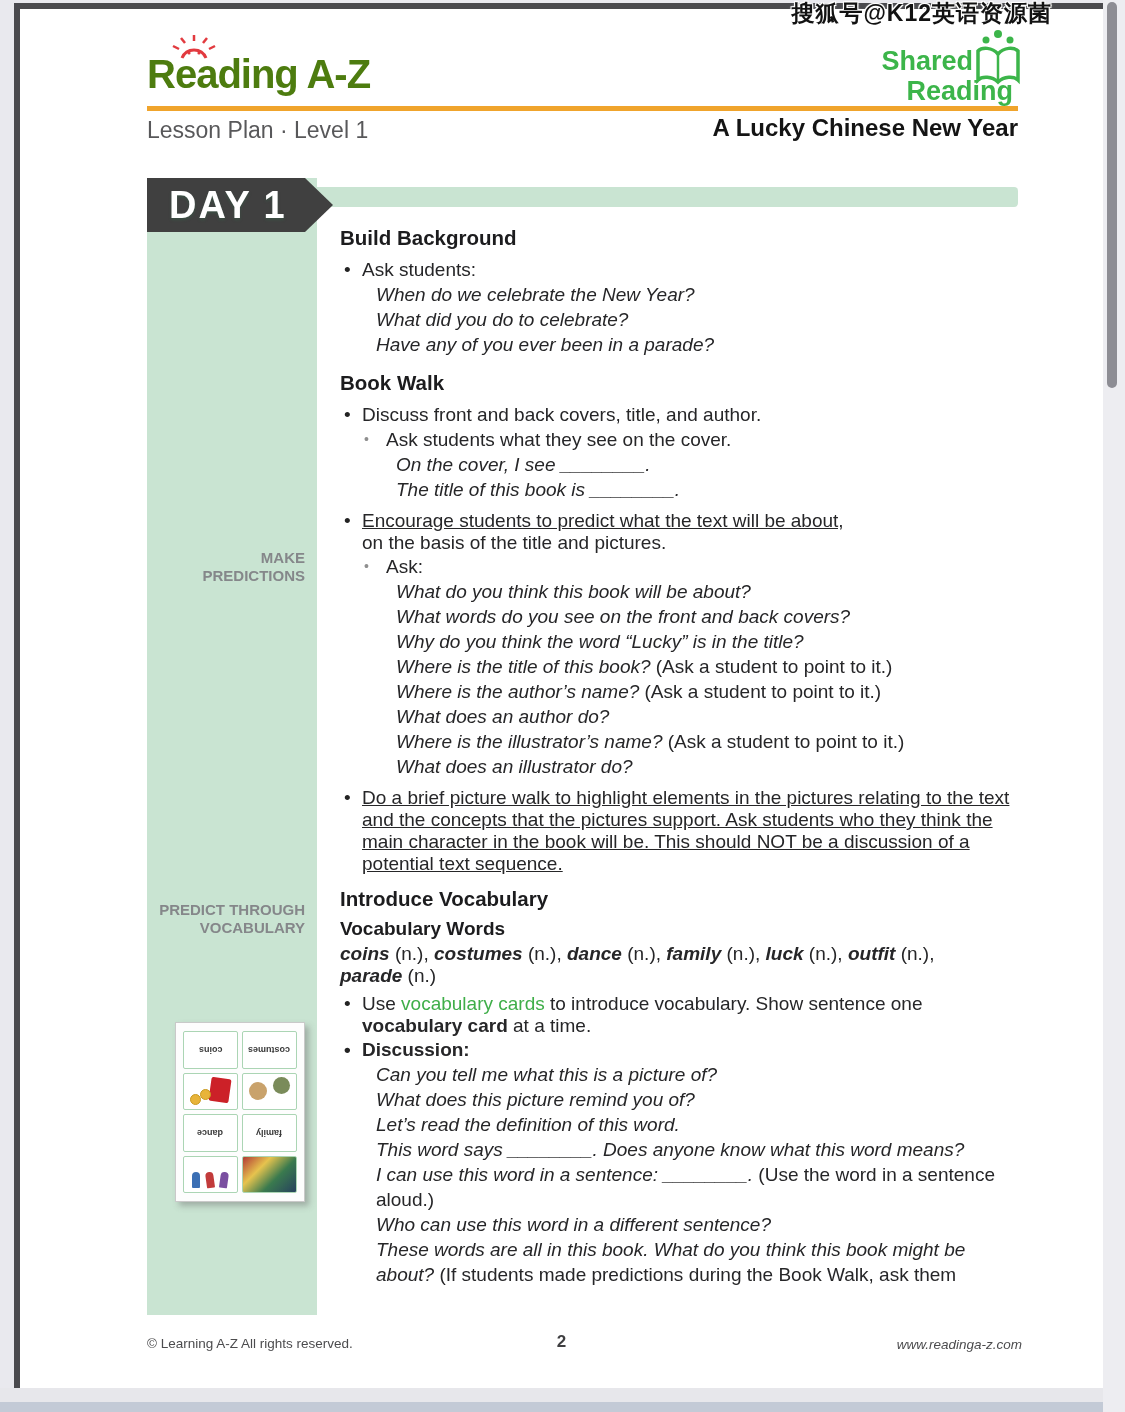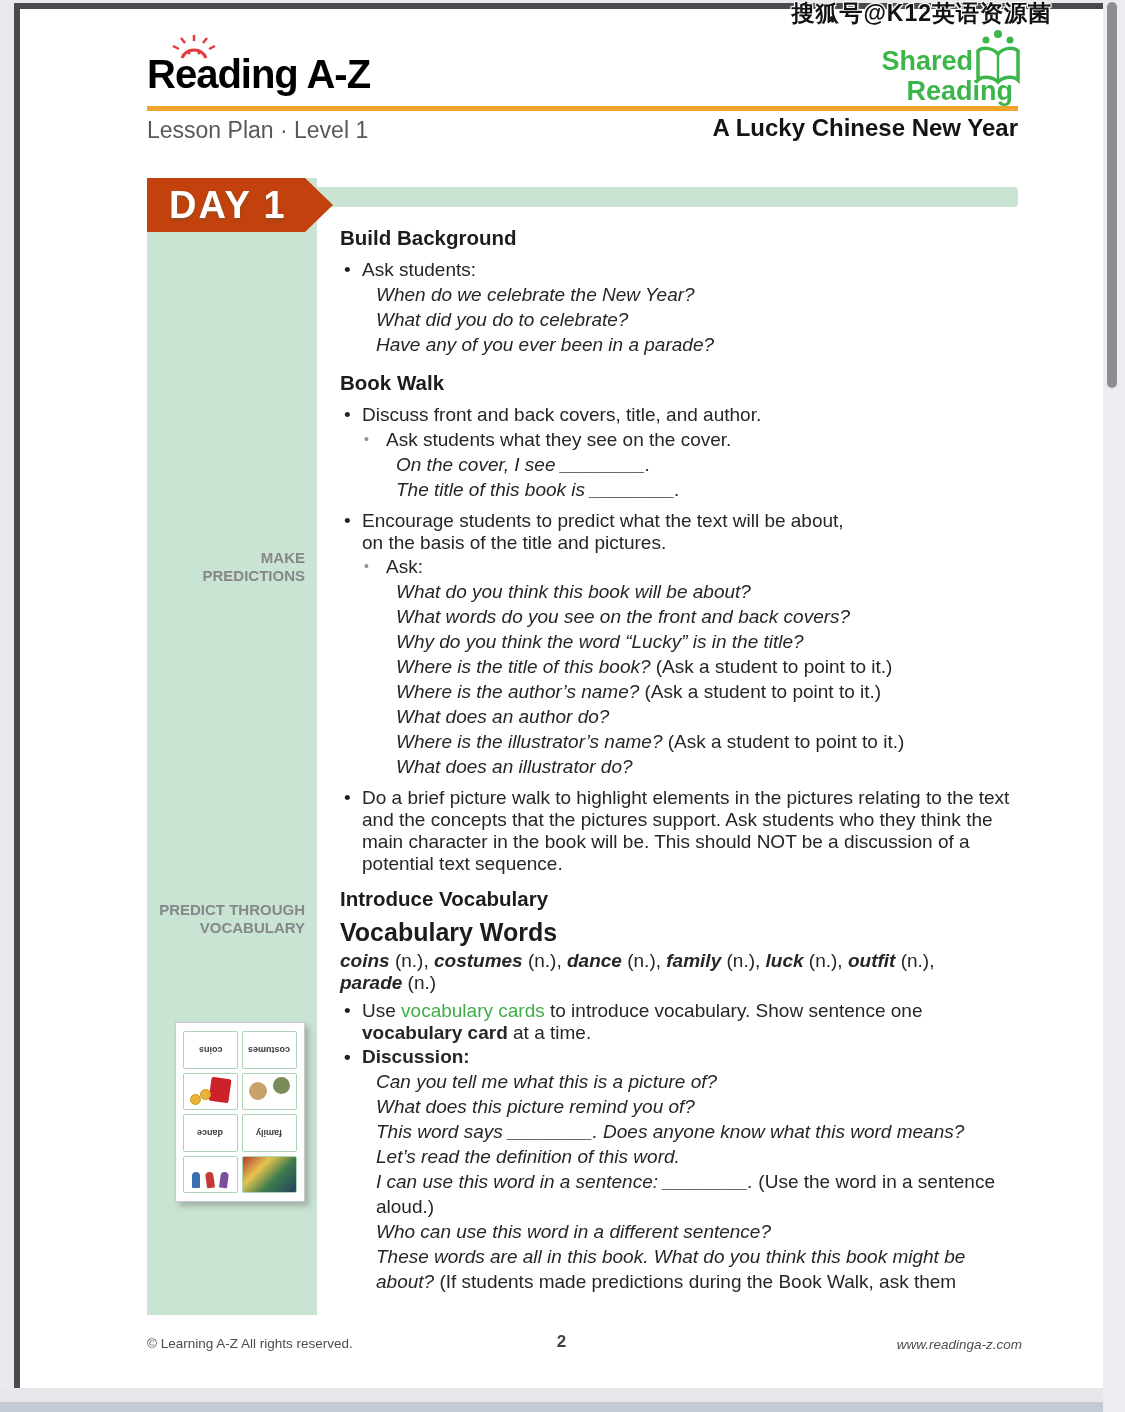--- a/index.html
+++ b/index.html
@@ -18,33 +18,33 @@
   
   .scroll-track{position:absolute;right:0;top:0;width:22px;height:1412px;background:#ededf1;}
   .scroll-thumb{position:absolute;right:8px;top:2px;width:10px;height:386px;background:#8d8d94;border-radius:5px;}
   
   .watermark{
     position:absolute;top:-2px;right:73px;font-size:23px;font-weight:bold;color:#121212;letter-spacing:1px;
     text-shadow:-1px -1px 0 #fff,1px -1px 0 #fff,-1px 1px 0 #fff,1px 1px 0 #fff,0 0 3px #fff;
     z-index:30;
   }
   
-  .logo-raz{position:absolute;left:147px;top:52px;font-size:40px;font-weight:800;letter-spacing:-1px;color:#000000;}
+  .logo-raz{position:absolute;left:147px;top:52px;font-size:40px;font-weight:800;letter-spacing:-1px;color:#4d7c0f;}
   .sun{position:absolute;left:172px;top:34px;}
   .shared1{position:absolute;right:152px;top:46px;font-size:27px;font-weight:800;color:#3cb54a;}
   .shared2{position:absolute;right:112px;top:76px;font-size:27px;font-weight:800;color:#3cb54a;}
   .book-ic{position:absolute;right:103px;top:28px;}
   .rule{position:absolute;left:147px;top:106px;width:871px;height:5px;background:#f0a42c;}
   .lesson{position:absolute;left:147px;top:117px;font-size:23px;color:#58585a;}
   .doc-title{position:absolute;right:107px;top:114px;font-size:24px;font-weight:bold;color:#141414;}
   
   .sidebar{position:absolute;left:147px;top:178px;width:170px;height:1137px;background:#c9e4d2;}
   .band{position:absolute;left:316px;top:187px;width:702px;height:20px;background:#c9e4d2;border-radius:0 4px 4px 0;z-index:1;}
   .day-box{
-    position:absolute;left:147px;top:178px;width:186px;height:54px;background:#c2410c;z-index:2;
+    position:absolute;left:147px;top:178px;width:186px;height:54px;background:#404040;z-index:2;
     clip-path:polygon(0 0,158px 0,186px 27px,158px 54px,0 54px);
     color:#fff;font-size:38px;font-weight:800;letter-spacing:2px;line-height:54px;padding-left:22px;box-sizing:border-box;
     text-shadow:0 2px 3px rgba(50,110,75,0.35);
   }
   .side-label{position:absolute;left:147px;width:158px;text-align:right;font-size:15px;font-weight:bold;color:#85878a;line-height:18px;}
   .lab1{top:549px;}
   .lab2{top:901px;}
   
   .cards{
     position:absolute;left:175px;top:1022px;width:130px;height:180px;background:#fdfdfd;
@@ -62,36 +62,36 @@
   .ph2{position:absolute;right:6px;top:3px;width:17px;height:17px;border-radius:50%;background:#7a8b5a;}
   .fig{position:absolute;bottom:4px;width:8px;height:16px;border-radius:4px 4px 1px 1px;}
   .f1{left:8px;background:#3b6fb4;}
   .f2{left:22px;background:#c23b3b;transform:rotate(-8deg);}
   .f3{left:36px;background:#7a4fa0;transform:rotate(8deg);}
   .pic4{background:linear-gradient(135deg,#b23a35 0%,#e6c34e 32%,#3a7a4e 62%,#27415e 100%);}
   
   .content{position:absolute;left:340px;top:226px;width:678px;font-size:19px;color:#262628;z-index:2;}
   .h2{font-size:20.5px;font-weight:bold;color:#1c1c1e;margin:14px 0 7px;}
   .h2.first{margin-top:0;}
-  .h3{font-size:25px;font-weight:bold;color:#1c1c1e;margin:2px 0 3px;}
+  .h3{font-size:19px;font-weight:bold;color:#1c1c1e;margin:2px 0 3px;}
   .li{position:relative;padding-left:22px;line-height:25px;}
   .li::before{content:"\2022";position:absolute;left:4px;color:#232323;}
   .lip{position:relative;padding-left:22px;line-height:22px;}
   .lip::before{content:"\2022";position:absolute;left:4px;color:#232323;}
   .cont{padding-left:22px;line-height:22px;}
   .sli{position:relative;padding-left:46px;line-height:25px;}
   .sli::before{content:"\2022";position:absolute;left:24px;color:#8f8f8f;font-size:14px;}
   .qt{font-style:italic;padding-left:36px;line-height:25px;}
   .qt2{font-style:italic;padding-left:56px;line-height:25px;}
   .plain{font-style:normal;}
   .bold{font-weight:bold;}
   .bi{font-weight:bold;font-style:italic;}
   .vline{line-height:22px;}
   .link{color:#3fae49;}
-  .mt8{margin-top:8px;}
+  .mt8{margin-top:8px;text-decoration:underline;}
   .mt6{margin-top:6px;}
   .mt12{margin-top:12px;}
   
   .foot-copy{position:absolute;left:147px;top:1336px;font-size:13.5px;color:#4c4c4e;}
   .foot-page{position:absolute;left:20px;top:1332px;width:1083px;text-align:center;font-size:17px;font-weight:600;color:#3f3f41;}
   .foot-site{position:absolute;right:103px;top:1337px;font-size:13.5px;color:#4c4c4e;font-style:italic;}
 </style>
 </head>
 <body>
 
@@ -208,22 +208,22 @@
     <span class="bi">coins</span><span> (n.), </span><span class="bi">costumes</span><span> (n.), </span><span class="bi">dance</span><span> (n.), </span><span class="bi">family</span><span> (n.), </span><span class="bi">luck</span><span> (n.), </span><span class="bi">outfit</span><span> (n.),</span>
   </div>
   <div class="vline">
     <span class="bi">parade</span><span> (n.)</span>
   </div>
   <div class="lip mt6"><span>Use </span><span class="link">vocabulary cards</span><span> to introduce vocabulary. Show sentence one</span></div>
   <div class="cont"><span class="bold">vocabulary card</span><span> at a time.</span></div>
   <div class="li bold">Discussion:</div>
   <div class="qt">Can you tell me what this is a picture of?</div>
   <div class="qt">What does this picture remind you of?</div>
+  <div class="qt">Let’s read the definition of this word.</div>
   <div class="qt">This word says ________. Does anyone know what this word means?</div>
-  <div class="qt">Let’s read the definition of this word.</div>
   <div class="qt"><span>I can use this word in a sentence: ________.</span><span class="plain"> (Use the word in a sentence</span></div>
   <div class="qt plain">aloud.)</div>
   <div class="qt">Who can use this word in a different sentence?</div>
   <div class="qt">These words are all in this book. What do you think this book might be</div>
   <div class="qt"><span>about?</span><span class="plain"> (If students made predictions during the Book Walk, ask them</span></div>
 </div>
 
 <div class="foot-copy">© Learning A-Z  All rights reserved.</div>
 <div class="foot-page">2</div>
 <div class="foot-site">www.readinga-z.com</div>

